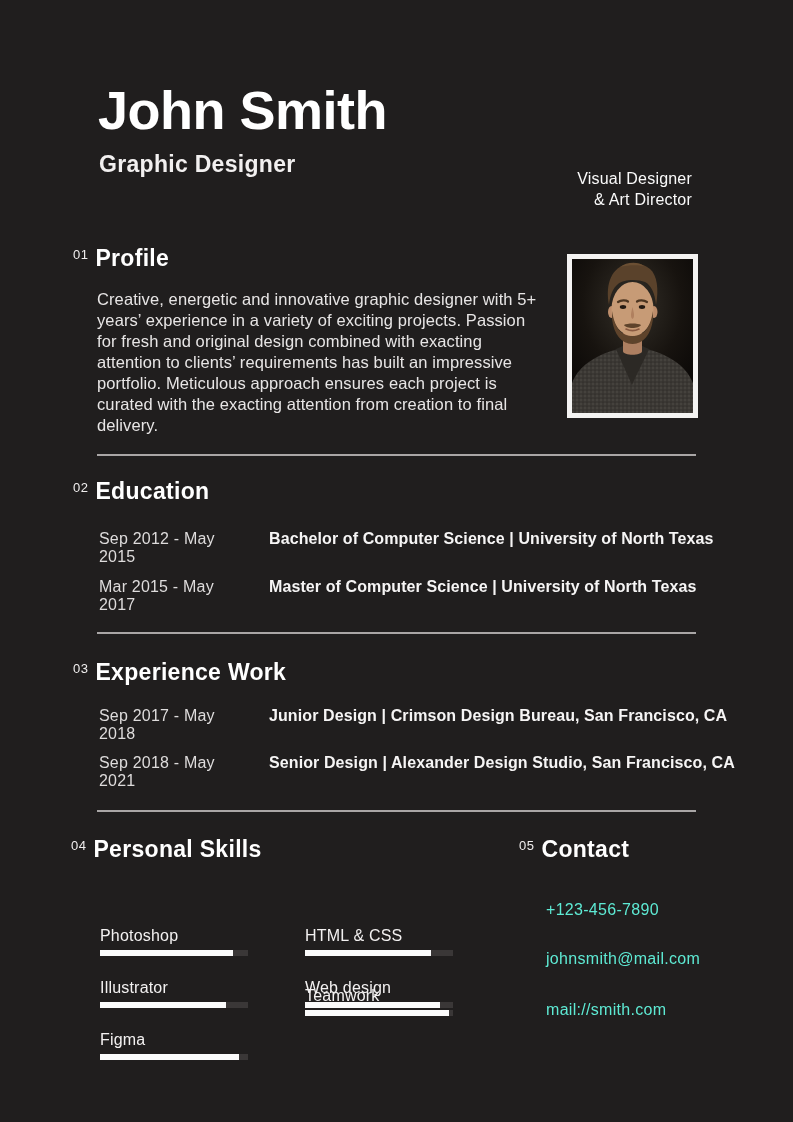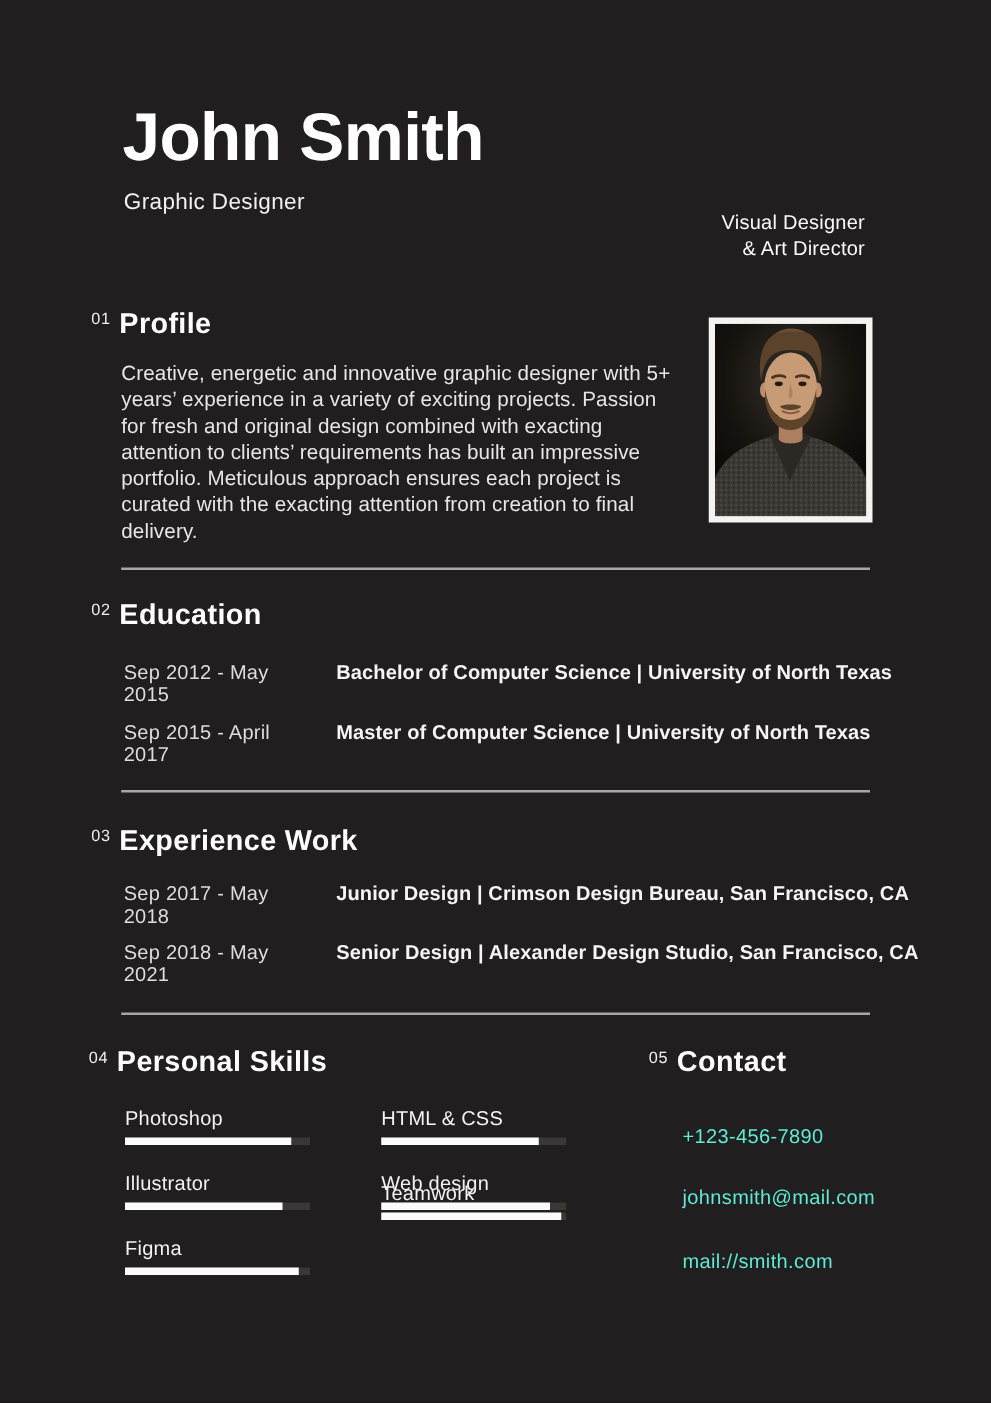--- a/index.html
+++ b/index.html
@@ -9,21 +9,21 @@
     position:relative; width:793px; height:1122px; margin:0 auto;
     background:#201e1e; color:#fff; overflow:hidden;padding-left:16px;
   }
   
   .name {
     position:absolute; left:98px; top:82px;
     font-size:54px; font-weight:700; letter-spacing:-0.5px; line-height:1.05; color:#ffffff;
   }
   .role {
     position:absolute; left:99px; top:151px;
-    font-size:18px; font-weight:400; letter-spacing:0.3px; color:#f2f0f0;
+    font-size:23px; font-weight:700; letter-spacing:0.3px; color:#f2f0f0;
   }
   .alt-title {
     position:absolute; right:101px; top:168px;
     font-size:16px; line-height:21px; text-align:right; color:#fafafa; letter-spacing:0.2px;
   }
   
   .sec-head { position:absolute; display:flex; gap:7px; align-items:flex-start; }
   .sec-num  { font-size:13px; font-weight:400; color:#efeded; line-height:1; margin-top:1px; letter-spacing:0.5px; }
   .sec-title{ font-size:23px; font-weight:700; color:#ffffff; line-height:1; letter-spacing:0.3px; }
   
@@ -36,21 +36,21 @@
     background:#f4f3f2; padding:5px;
   }
   .photo-frame svg { display:block; width:100%; height:100%; }
   
   .divider { position:absolute; left:97px; width:599px; height:2px; background:#a9a6a6; }
   
   .row { position:absolute; left:99px; display:flex; align-items:baseline; }
   .row-dates  { width:154px; flex:0 0 154px; font-size:16px; font-weight:400; color:#dedcdc; letter-spacing:0.2px; }
   .row-detail { margin-left:16px; font-size:16px; font-weight:700; color:#f6f5f5; letter-spacing:0.1px; white-space:nowrap; }
   
-  .skill { position:absolute; width:148px; }
+  .skill { position:absolute; width:148px;margin-top:40px; }
   .skill-label { font-size:16px; line-height:19px; color:#f3f1f1; letter-spacing:0.2px; }
   .skill-track { margin-top:5px; width:148px; height:6px; background:#3a3737; }
   .skill-fill  { height:6px; background:#fbfbfb; }
   
   .contact-item { position:absolute; left:546px; font-size:16px; color:#5eead4; letter-spacing:0.3px; }
 </style>
 </head>
 <body>
 
 <div class="page">
@@ -117,21 +117,21 @@
 
   <div class="sec-head" style="left:73px; top:480px;">
     <span class="sec-num">02</span>
     <h2 class="sec-title">Education</h2>
   </div>
   <div class="row" style="top:530px;">
     <span class="row-dates">Sep 2012 - May 2015</span>
     <span class="row-detail">Bachelor of Computer Science | University of North Texas</span>
   </div>
   <div class="row" style="top:578px;">
-    <span class="row-dates">Sep 2015 - April 2017</span>
+    <span class="row-dates">Mar 2015 - May 2017</span>
     <span class="row-detail">Master of Computer Science | University of North Texas</span>
   </div>
 
   <div class="divider" style="top:632px;"></div>
 
   <div class="sec-head" style="left:73px; top:661px;">
     <span class="sec-num">03</span>
     <h2 class="sec-title">Experience Work</h2>
   </div>
   <div class="row" style="top:707px;">

